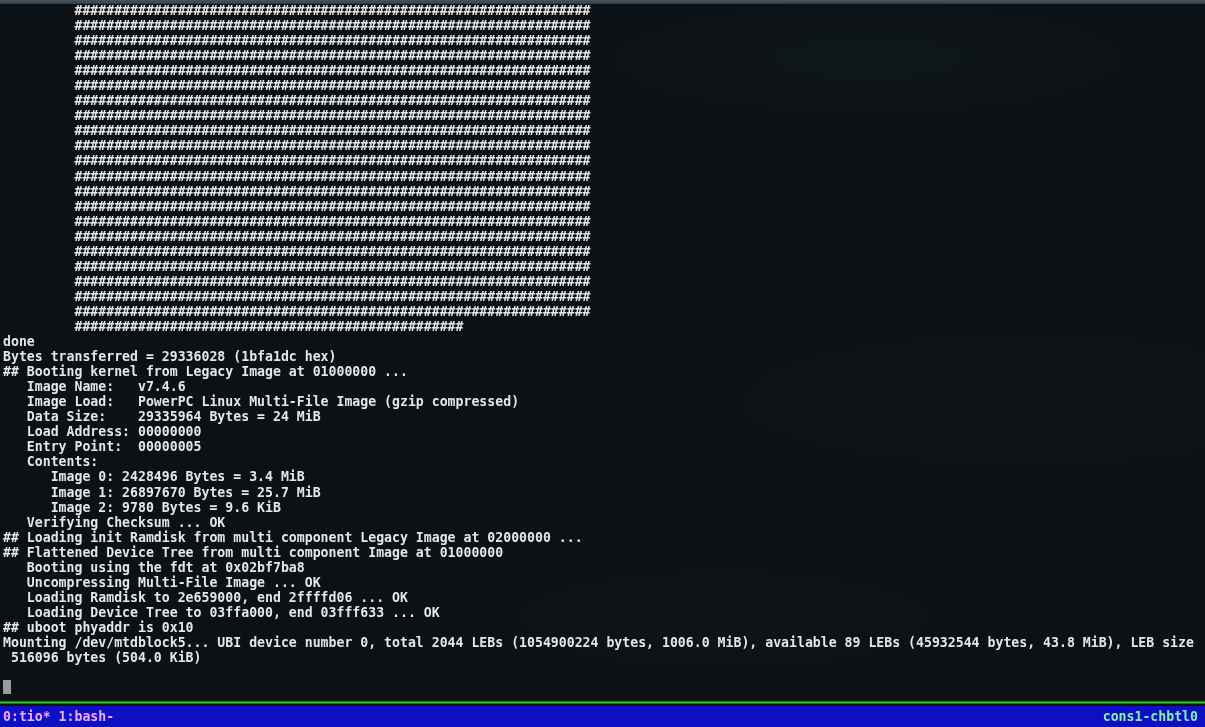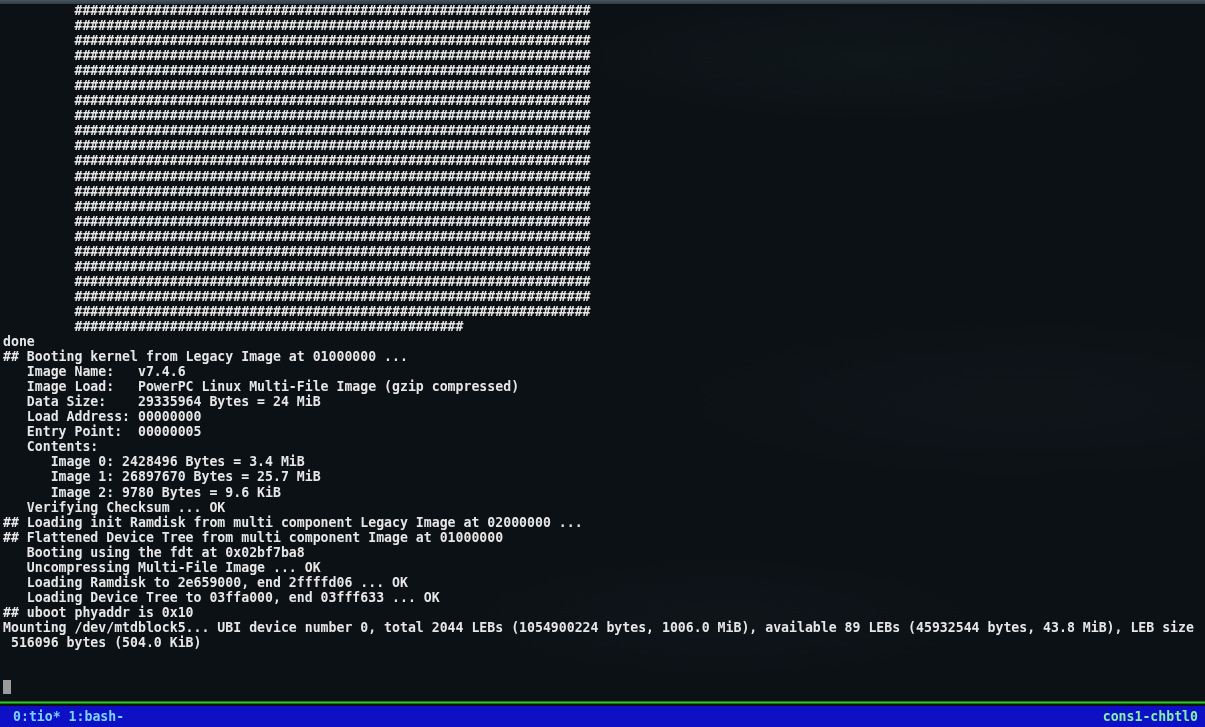--- a/index.html
+++ b/index.html
@@ -31,21 +31,21 @@
     position:absolute;left:0;top:701px;width:1205px;height:3px;
     background:linear-gradient(#0a5a0a,#2fc42f,#0a5a0a);
   }
   .status-bar{
     position:absolute;left:0;bottom:0;width:1205px;height:21px;
     background:#0e10c6;
     display:flex;justify-content:space-between;align-items:center;
     font-size:13.2px;font-weight:bold;line-height:21px;
     padding:0;box-sizing:border-box;
   }
-  .status-left{color:#7dd3fc;white-space:pre;padding-left:13px;}
+  .status-left{color:#f0abfc;white-space:pre;padding-left:3px;}
   .status-right{color:#86efac;white-space:pre;padding-right:7px;}
 </style>
 </head>
 <body>
 
 <div>
   <div class="top-strip"></div>
 
   <div class="console">
       <div class="line">         #################################################################</div>
@@ -64,20 +64,21 @@
       <div class="line">         #################################################################</div>
       <div class="line">         #################################################################</div>
       <div class="line">         #################################################################</div>
       <div class="line">         #################################################################</div>
       <div class="line">         #################################################################</div>
       <div class="line">         #################################################################</div>
       <div class="line">         #################################################################</div>
       <div class="line">         #################################################################</div>
       <div class="line">         #################################################</div>
       <div class="line">done</div>
+      <div class="line">Bytes transferred = 29336028 (1bfa1dc hex)</div>
       <div class="line">## Booting kernel from Legacy Image at 01000000 ...</div>
       <div class="line">   Image Name:   v7.4.6</div>
       <div class="line">   Image Load:   PowerPC Linux Multi-File Image (gzip compressed)</div>
       <div class="line">   Data Size:    29335964 Bytes = 24 MiB</div>
       <div class="line">   Load Address: 00000000</div>
       <div class="line">   Entry Point:  00000005</div>
       <div class="line">   Contents:</div>
       <div class="line">      Image 0: 2428496 Bytes = 3.4 MiB</div>
       <div class="line">      Image 1: 26897670 Bytes = 25.7 MiB</div>
       <div class="line">      Image 2: 9780 Bytes = 9.6 KiB</div>

